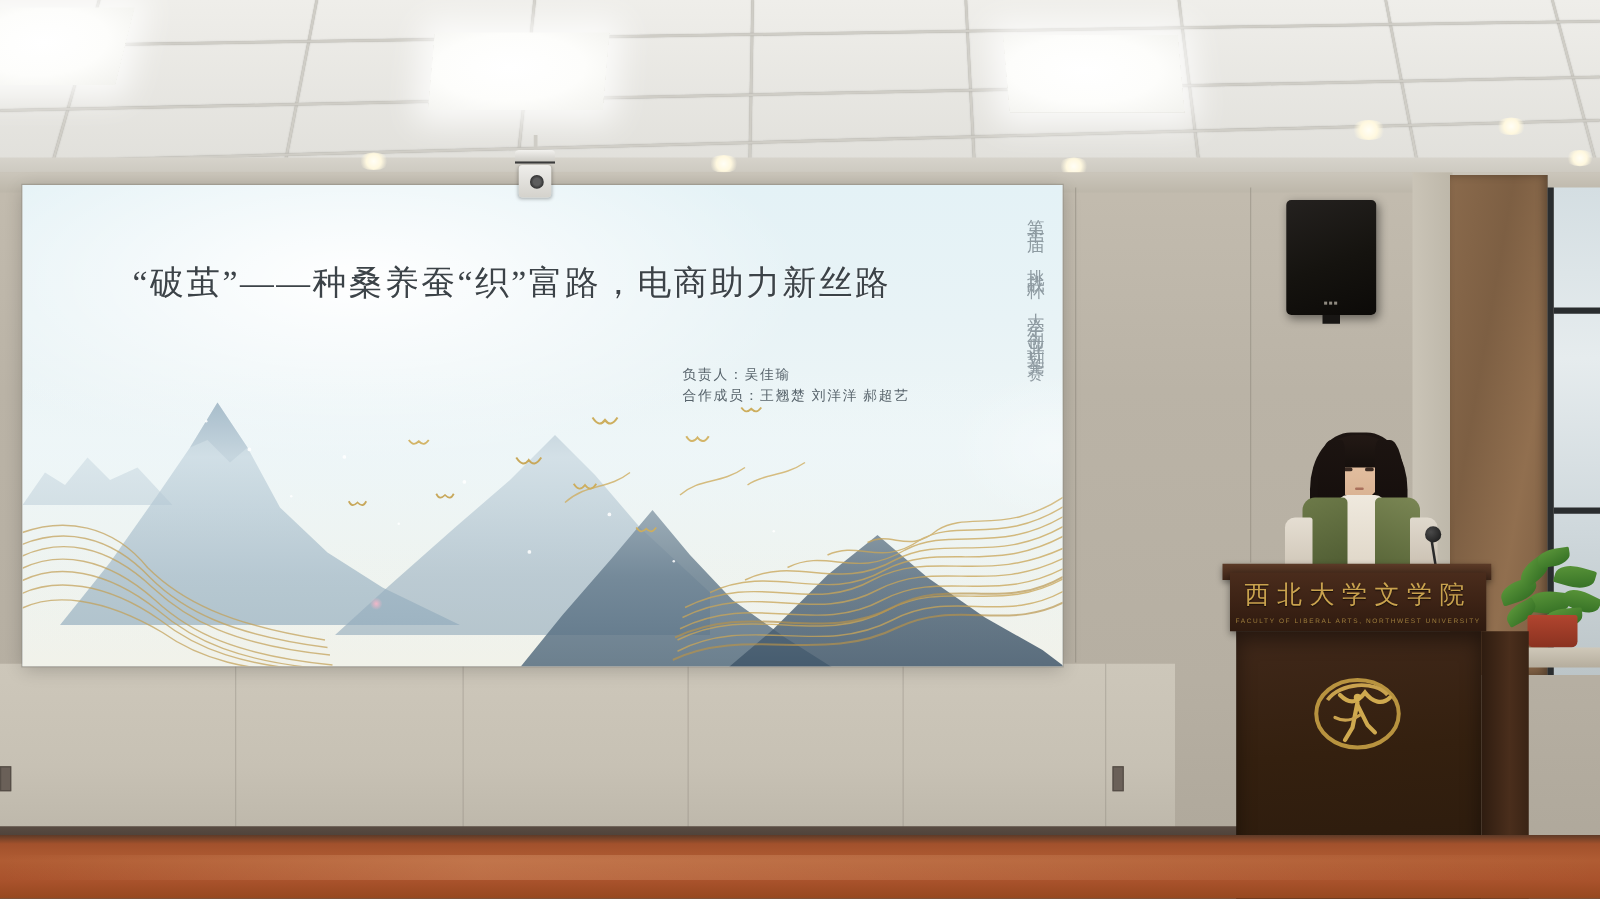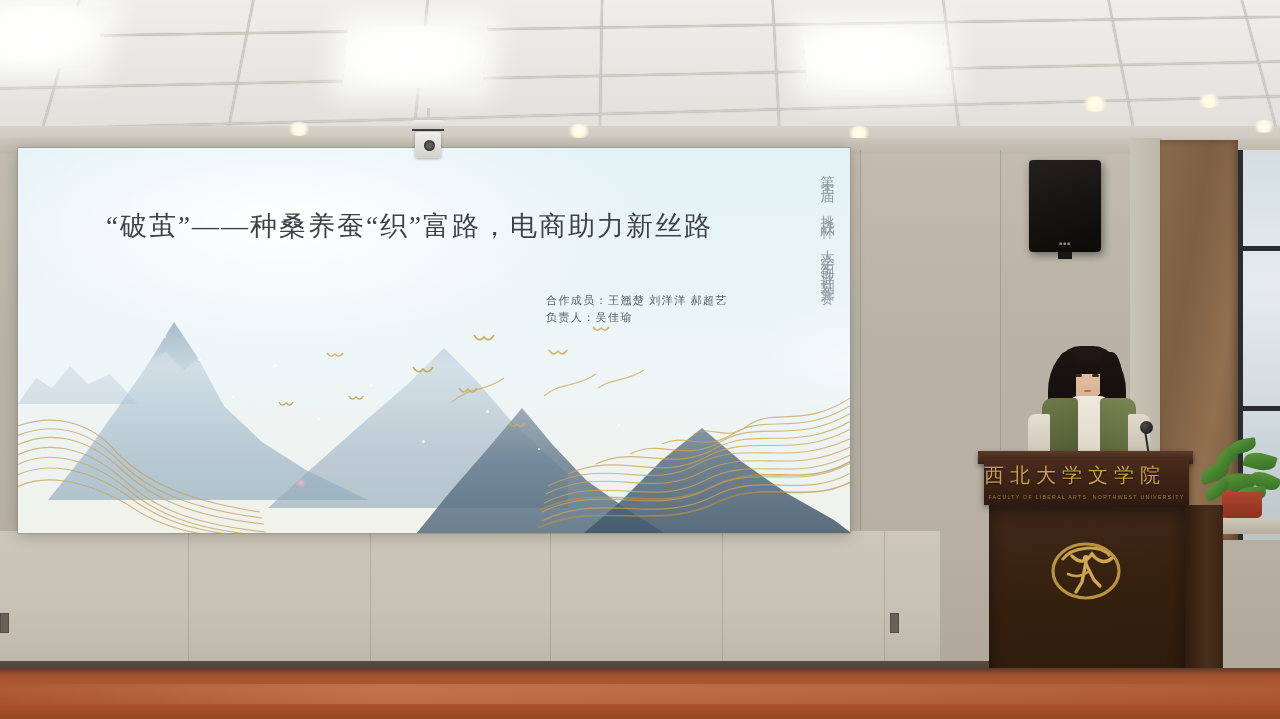--- a/index.html
+++ b/index.html
@@ -191,21 +191,21 @@
     background:linear-gradient(180deg,#5b3a27,#3d2518);
     box-shadow:0 2px 5px rgba(0,0,0,.4);
   }
   .podium-plaque {
     position:absolute; left:984px; top:458px; width:205px; height:47px;
     background:linear-gradient(180deg,#4a2c1c 0%,#3a2114 60%,#2e1a0f 100%);
     box-shadow:0 2px 6px rgba(0,0,0,.45);
   }
   .podium-cn {
     position:absolute; left:0; right:0; top:4px;
-    text-align:left; font-family:Liberation Serif, serif;
+    text-align:center; font-family:Liberation Serif, serif;
     font-size:20px; letter-spacing:6px; color:#c9a24e;
     text-shadow:0 1px 1px rgba(0,0,0,.7);
   }
   .podium-en {
     position:absolute; left:0; right:0; bottom:5px;
     text-align:center; font-size:5.2px; letter-spacing:1.3px; color:#9c7c3c;
   }
   .podium-body {
     position:absolute; left:989px; top:505px; width:196px; height:214px;
     background:linear-gradient(175deg,#40281a 0%,#34200f 45%,#2a1a0d 100%);
@@ -470,22 +470,22 @@
       <div class="speck" style="left:468px;top:262px;width:3px;height:3px;"></div>
       <div class="speck" style="left:520px;top:300px;width:2px;height:2px;"></div>
       <div class="speck" style="left:146px;top:188px;width:2px;height:2px;"></div>
       <div class="speck" style="left:600px;top:276px;width:2px;height:2px;"></div>
 
       <div class="pink-dot" style="left:278px;top:330px;"></div>
 
       <div class="slide-title">“破茧”——种桑养蚕“织”富路，电商助力新丝路</div>
 
       <div class="slide-credits">
+        <div>负责人：吴佳瑜</div>
         <div>合作成员：王翘楚 刘洋洋 郝超艺</div>
-        <div>负责人：吴佳瑜</div>
       </div>
 
       <div class="vtext">第十二届“挑战杯”大学生创业计划竞赛</div>
     </div>
     <div class="glare"></div>
   </div>
 
   <div class="proj-stem"></div>
   <div class="proj-body"></div>
   <div class="proj-head"></div>

